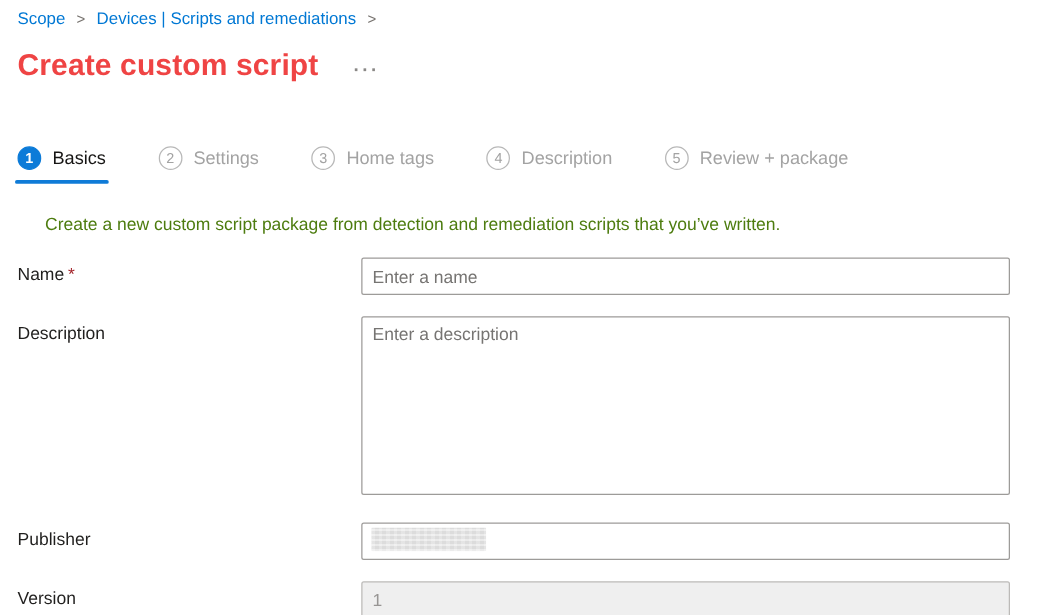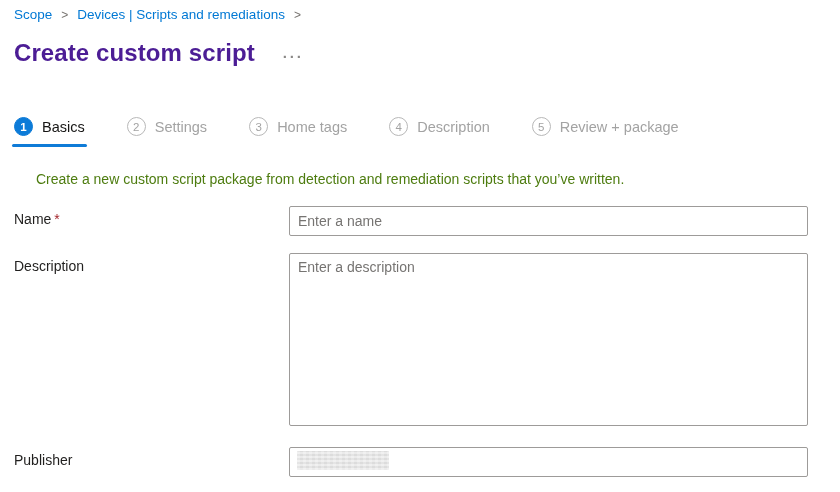--- a/index.html
+++ b/index.html
@@ -12,21 +12,21 @@
   }
   .page { padding: 7px 14px 0 14px; width: 822px; }
 
   
   .breadcrumb { display: flex; align-items: center; font-size: 13.5px; line-height: 16px; }
   .crumb-link { color: #0078d4; text-decoration: none; cursor: pointer; }
   .crumb-sep { color: #77736f; margin: 0 9px; font-size: 12px; }
 
   
   .title-row { display: flex; align-items: center; margin-top: 16px; }
-  .page-title { font-size: 24px; font-weight: 700; letter-spacing: 0.1px; color: #4c1d95; }
+  .page-title { font-size: 24px; font-weight: 700; letter-spacing: 0.1px; color: #ef4444; }
   .ellipsis-btn {
     margin-left: 28px; margin-top: 6px;
     color: #8a8886; font-size: 15px; font-weight: 700; letter-spacing: 2px;
     background: none; border: none; cursor: pointer; line-height: 1;
   }
 
   
   .steps { display: flex; align-items: center; gap: 42px; margin-top: 50px; }
   .step { display: flex; align-items: center; gap: 9px; position: relative; padding-bottom: 11px; cursor: pointer; }
   .step-circle {
@@ -51,21 +51,21 @@
   .form-row { display: flex; align-items: flex-start; margin-bottom: 17px; }
   .form-label { width: 275px; flex: 0 0 275px; font-size: 14px; color: #201f1e; padding-top: 5px; }
   .required { color: #a4262c; margin-left: 3px; }
   .field { flex: 1; position: relative; }
   .text-input, .text-area {
     width: 100%; font-family: "Liberation Sans", sans-serif; font-size: 14px;
     color: #1b1a19; border: 1px solid #9d9b99; border-radius: 2px;
     background: #ffffff; outline: none;
   }
   .text-input { height: 26px; padding: 14px 8px; }
-  .text-area { height: 173px; padding: 5px 8px; resize: none; }
+  .text-area { height: 143px; padding: 5px 8px; resize: none; }
   .text-input::placeholder, .text-area::placeholder { color: #767472; opacity: 1; }
   .text-input:disabled {
     background: #efefef; border-color: #bcbab8; color: #979593;
   }
   .redact-block {
     position: absolute; left: 8px; top: 4px; width: 92px; height: 19px;
     background:
       repeating-linear-gradient(0deg, rgba(255,255,255,0.35) 0 2px, rgba(0,0,0,0.02) 2px 4px),
       repeating-linear-gradient(90deg, #e9e9e9 0 3px, #e0e0e0 3px 6px);
     border-radius: 1px;

